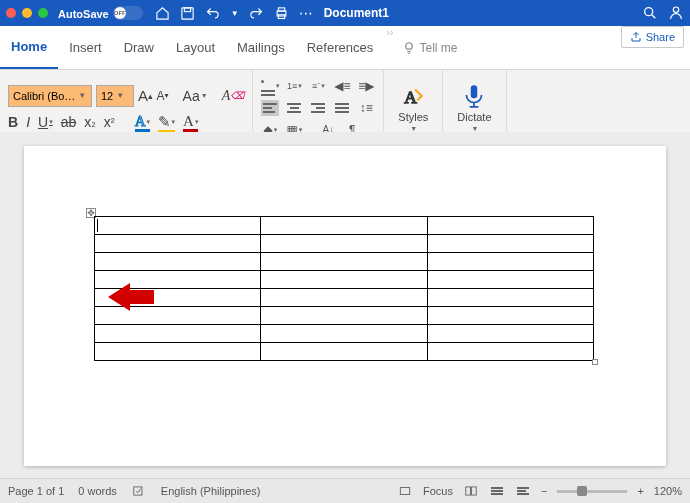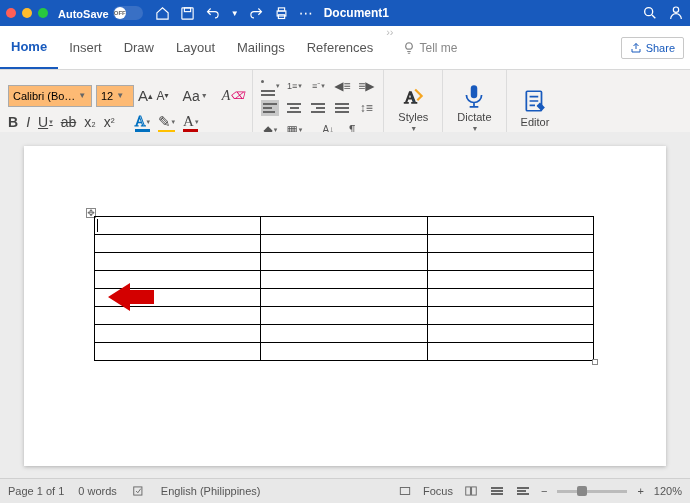--- a/index.html
+++ b/index.html
@@ -12,21 +12,21 @@
     .autosave { display: flex; align-items: flex-end; gap: 4px; font-size: 11px; font-weight: 600; }
     .autosave-toggle { width: 30px; height: 14px; background: #3970c5; border-radius: 7px; position: relative; }
     .autosave-toggle .knob { width: 12px; height: 12px; background: #fff; border-radius: 50%; position: absolute; left: 1px; top: 1px; font-size: 6px; display: flex; align-items: center; justify-content: center; color: #666; }
     .title-icons { display: flex; gap: 10px; margin-left: 12px; align-items: center; color: #fff; }
     .doc-title { margin-left: 10px; font-weight: 600; font-size: 12px; }
     .title-right { margin-left: auto; display: flex; gap: 10px; align-items: center; }
     
     .ribbon-tabs { height: 44px; background: #fff; display: flex; align-items: stretch; border-bottom: 1px solid #d8d8d8; font-size: 13px; }
     .ribbon-tab { padding: 0 11px; display: flex; align-items: center; cursor: pointer; color: #555; }
     .ribbon-tab.active { color: #185ABD; font-weight: 600; border-bottom: 2px solid #185ABD; }
-    .ribbon-right { margin-left: auto; display: flex; align-items: center; gap: 6px; padding-right: 6px; }
+    .ribbon-right { margin-left: auto; display: flex; align-items: flex-start; gap: 6px; padding-right: 6px; }
     .share-btn, .comments-btn { border: 1px solid #c8c8c8; background: #fff; height: 22px; padding: 0 8px; display: flex; align-items: center; gap: 4px; font-size: 11px; color: #185ABD; border-radius: 2px; cursor: pointer; }
     .tellme { display: flex; align-items: center; gap: 4px; color: #888; font-size: 12px; margin-left: 6px; }
     .chev-sep { color: #bbb; font-size: 11px; margin: 0 2px; }
     
     .ribbon { height: 76px; background: #f3f2f1; display: flex; font-size: 11px; border-bottom: 1px solid #d8d8d8; }
     .rgroup { border-right: 1px solid #dcdcdc; display: flex; flex-direction: column; padding: 4px 6px; align-items: center; justify-content: center; }
     .paste-area { display: flex; gap: 4px; }
     .paste-main { display: flex; flex-direction: column; align-items: center; gap: 1px; cursor: pointer; }
     .clipboard-icon { width: 24px; height: 28px; border: 1px solid #999; border-radius: 2px; background: linear-gradient(#fff, #e8e8e8); position: relative; }
     .clipboard-icon::before { content: ""; position: absolute; top: -3px; left: 6px; width: 12px; height: 5px; background: #888; border-radius: 2px; }
@@ -277,30 +277,20 @@
     <div class="big-btn">
       <svg viewBox="0 0 24 24" fill="#185ABD">
           <rect x="9" y="2" width="6" height="12" rx="3"></rect>
           <path d="M5 11 A7 7 0 0 0 19 11 M12 18 V22 M8 22 H16" fill="none" stroke="#185ABD" stroke-width="1.6"></path>
         </svg>
       <span>Dictate</span>
         <span class="drop">▼</span>
     </div>
   </div>
 
-  <div class="rgroup" style="border-right:none">
-    <div class="big-btn">
-      <svg viewBox="0 0 24 24" fill="none" stroke="#185ABD" stroke-width="1.6">
-          <rect x="4" y="3" width="14" height="18" rx="1"></rect>
-          <path d="M7 8 H15 M7 12 H15 M7 16 H12"></path>
-          <path d="M16 14 L20 18 L18 20 L14 16" fill="#185ABD"></path>
-        </svg>
-      <span>Editor</span>
-    </div>
-  </div>
 </div>
 
 <div class="canvas-area">
   <div class="page">
     <div class="table-handle">✥</div>
     <div class="table-wrap">
       <svg class="annotation-arrow" width="46" height="30" viewBox="0 0 46 30">
         <polygon points="0,15 22,1 22,8 46,8 46,22 22,22 22,29" fill="#D30000"></polygon>
       </svg>
       <table class="doc-table">

